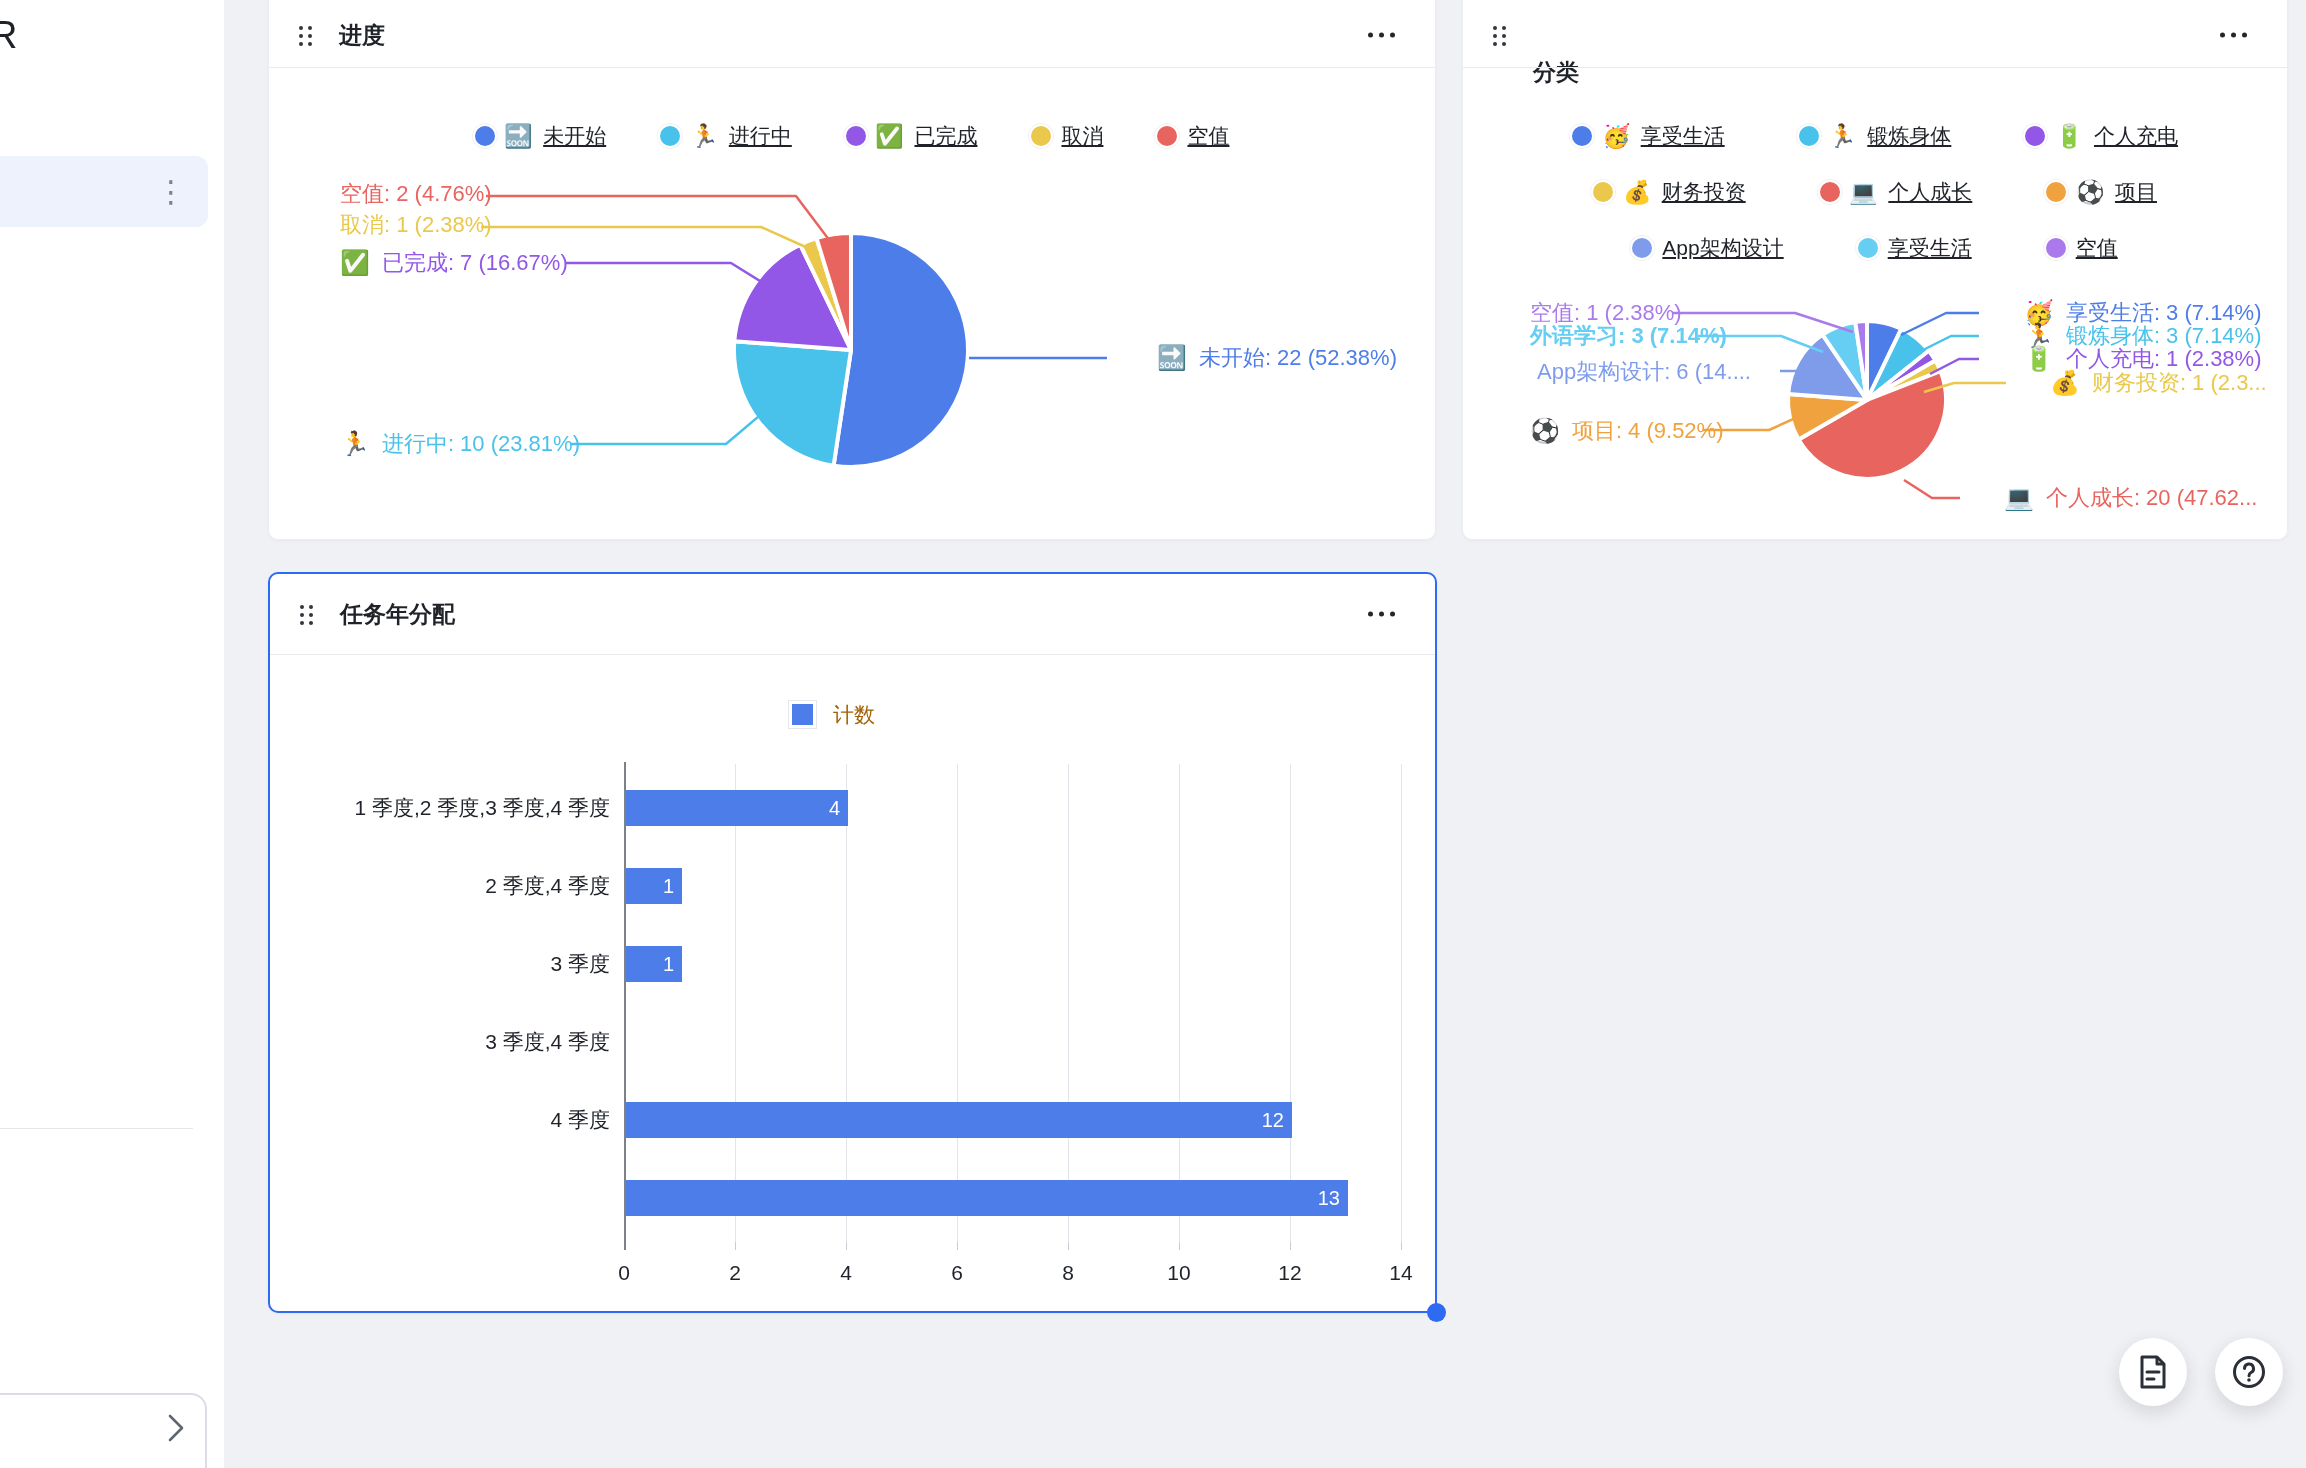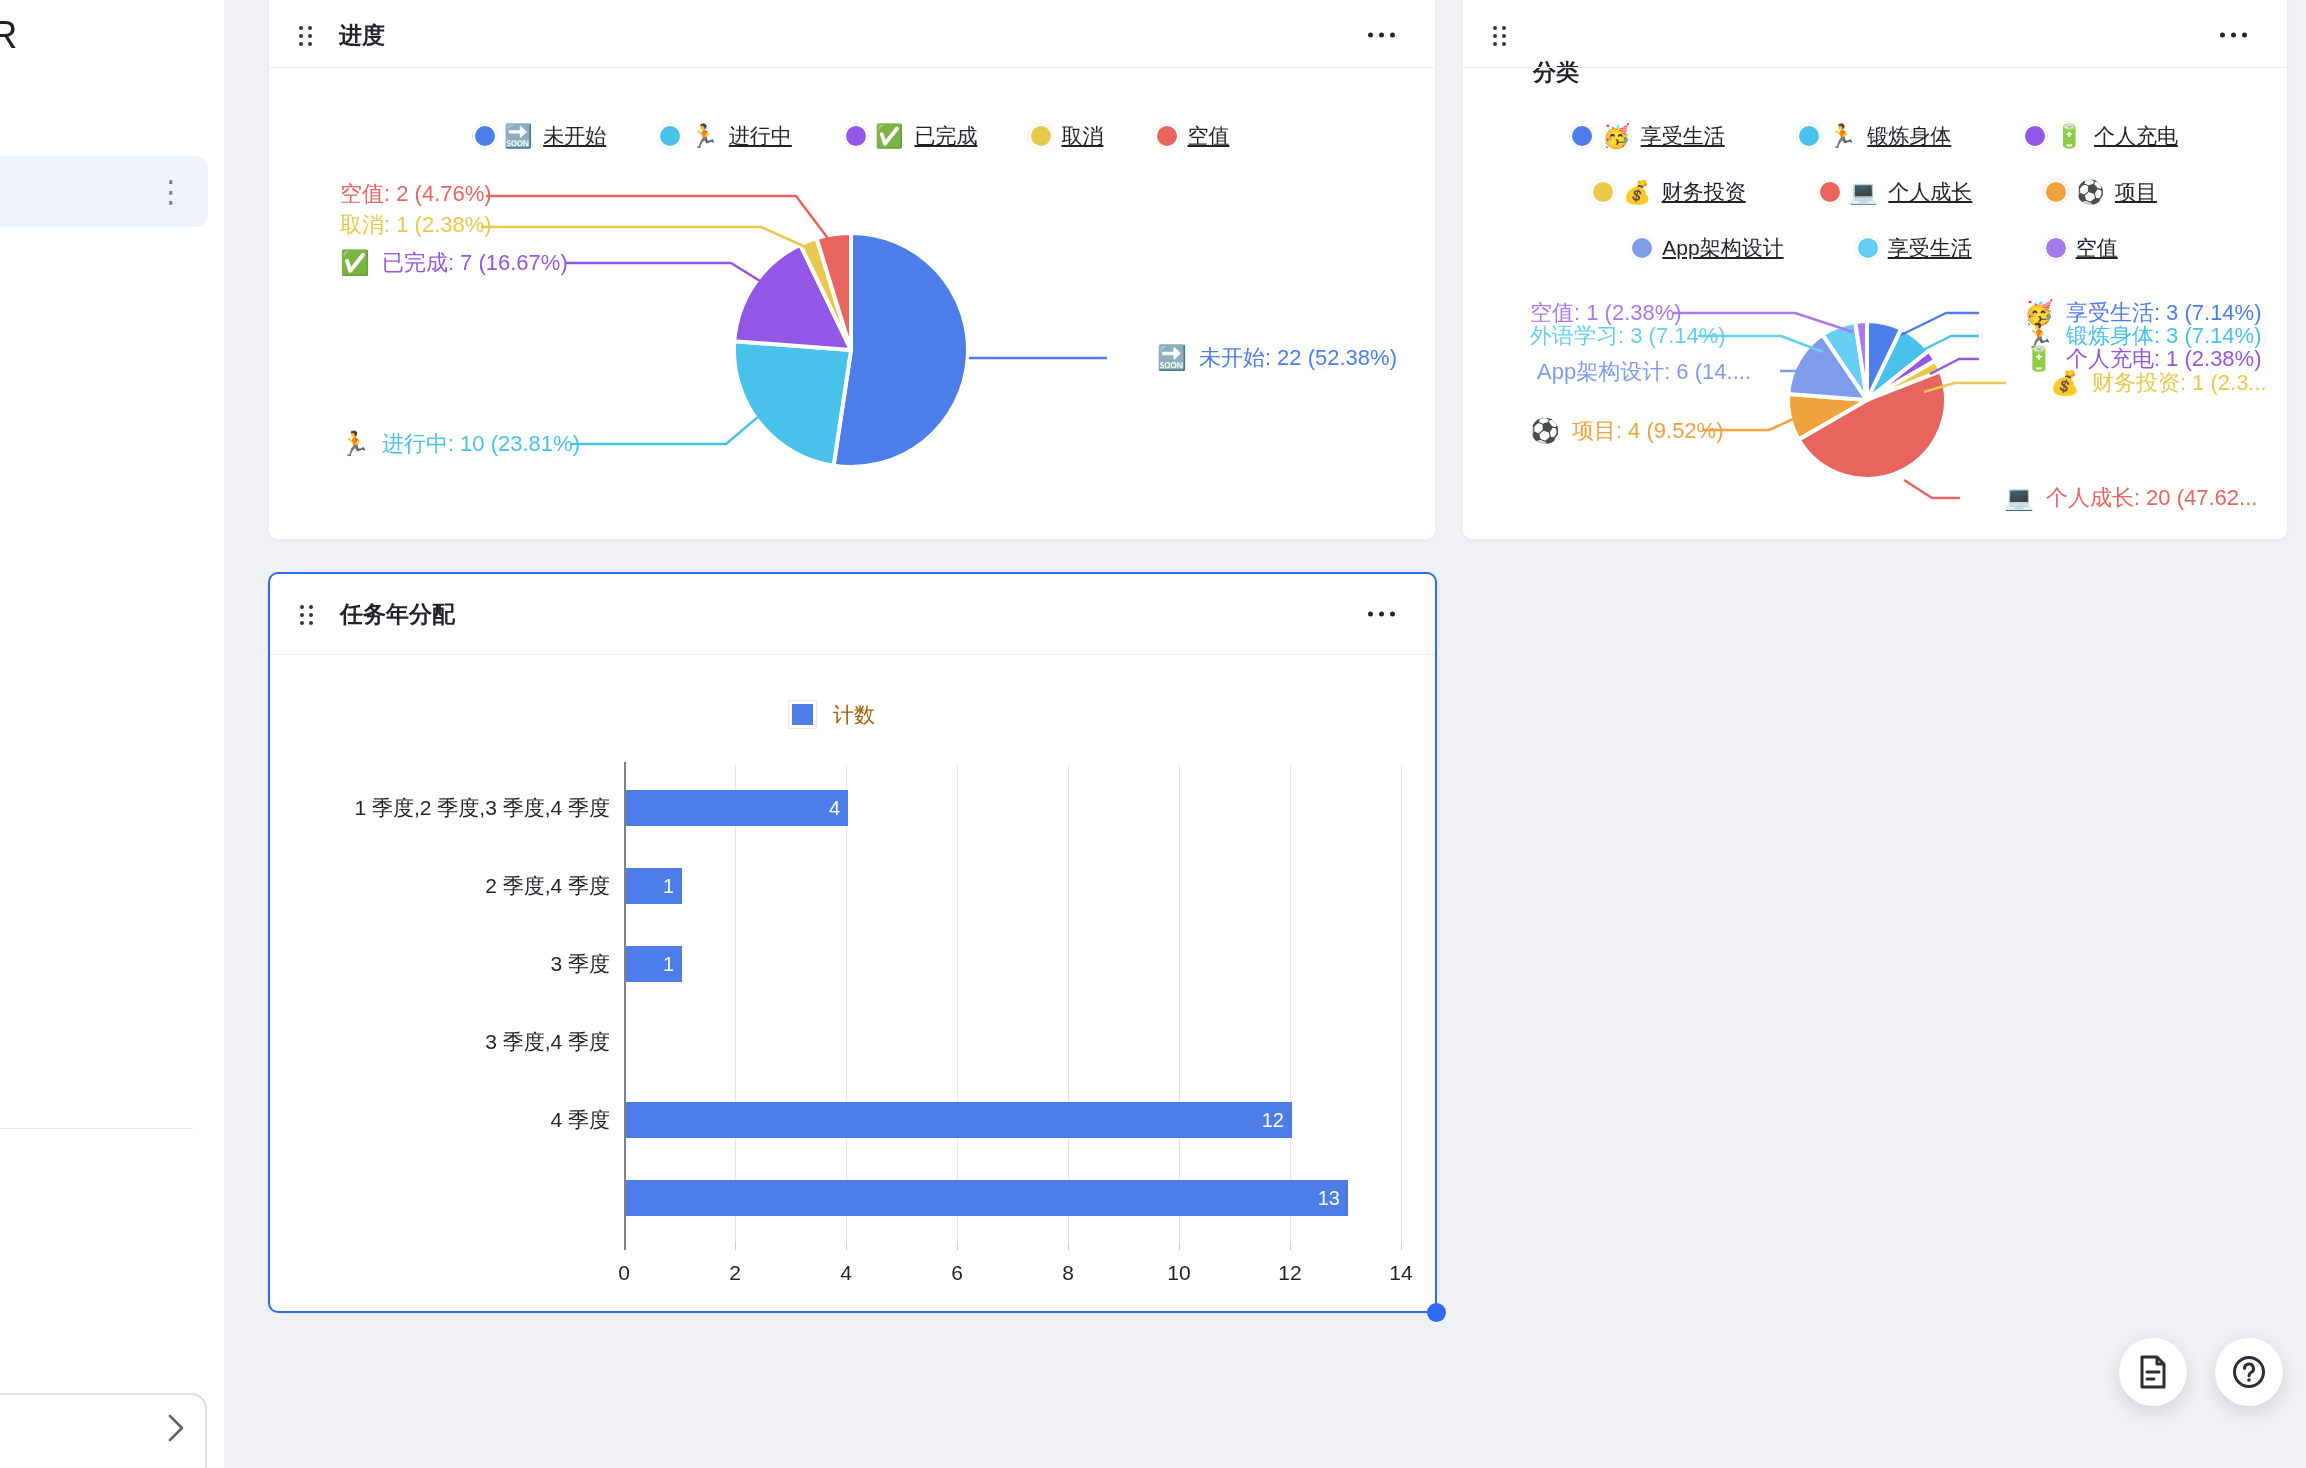--- a/index.html
+++ b/index.html
@@ -273,21 +273,21 @@
       <span class="legend-emoji">💻</span>
       <span>个人成长: 20 (47.62...</span>
     </div>
     <div class="pie-label" style="left: 29px; top: 446px; color: rgb(240, 162, 63);">
       <span class="legend-emoji">⚽</span>
       <span>项目: 4 (9.52%)</span>
     </div>
     <div class="pie-label" style="left: 36px; top: 387px; color: rgb(127, 156, 235);">
       <span>App架构设计: 6 (14....</span>
     </div>
-    <div class="pie-label" style="left: 29px; top: 351px; color: rgb(101, 206, 242);">
+    <div class="pie-label" style="left: 29px; top: 351px; color: rgb(101, 206, 242); font-weight: bold;">
       <span>外语学习: 3 (7.14%)</span>
     </div>
     <div class="pie-label" style="left: 29px; top: 328px; color: rgb(170, 122, 236);">
       <span>空值: 1 (2.38%)</span>
     </div>
   </div>
 
 <div class="card" id="quarter-card" style="left:268px; top:572px; width:1169px; height:741px;">
   <div class="card-header">
     <div class="drag-handle" style="top:31px;">

